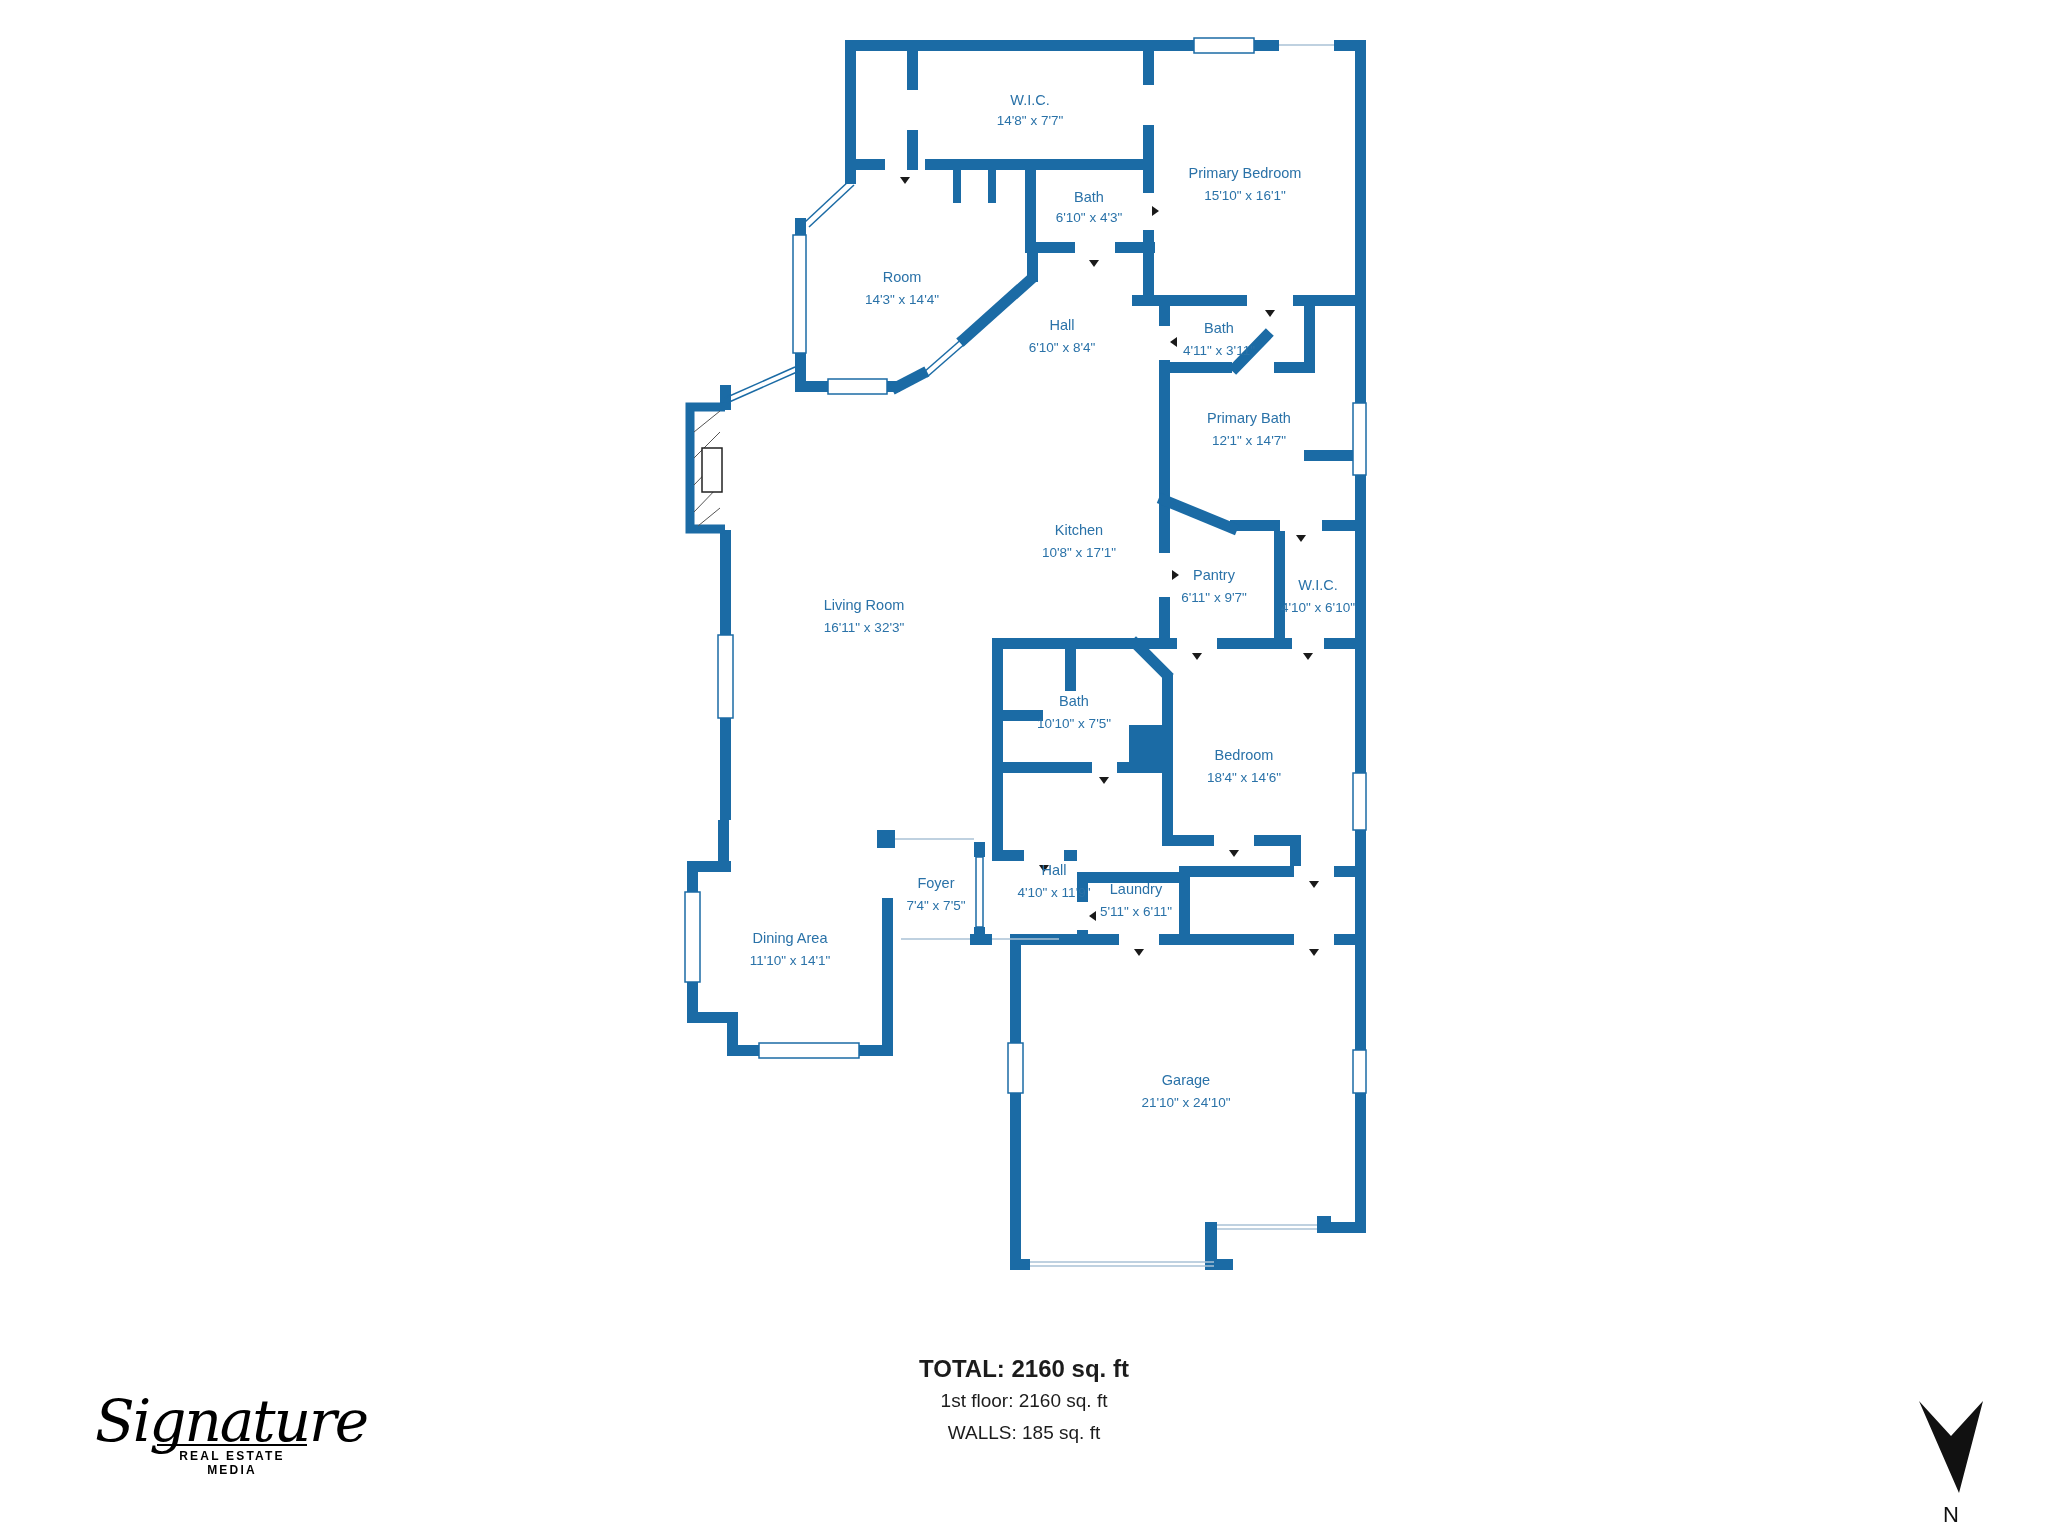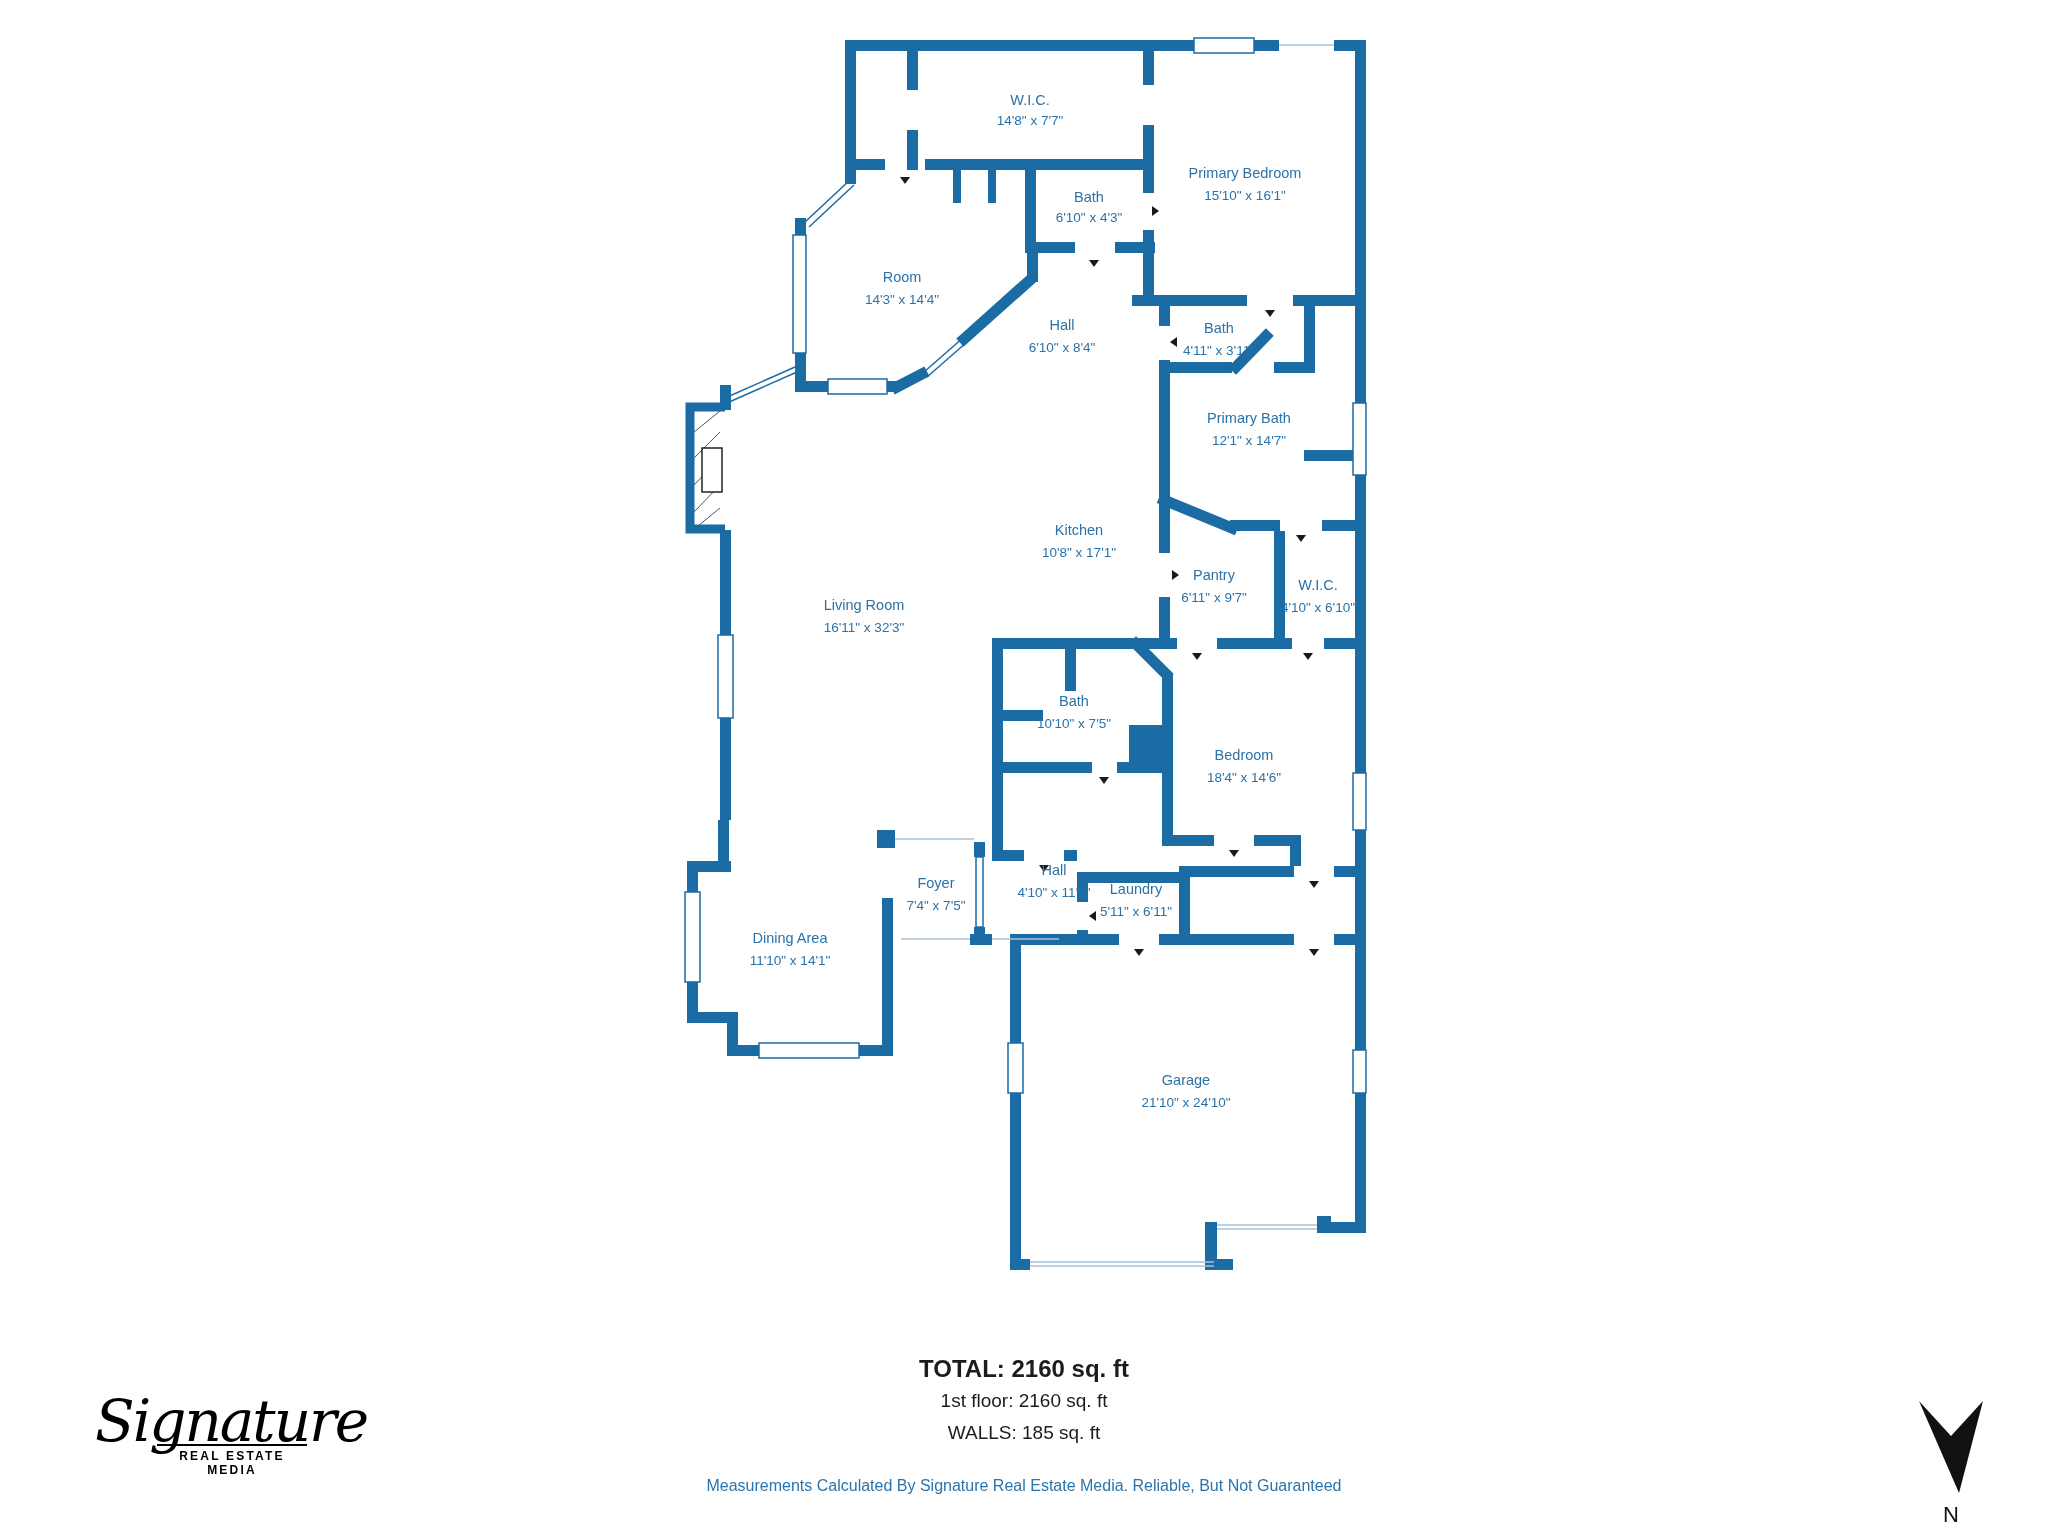--- a/index.html
+++ b/index.html
@@ -249,21 +249,20 @@
       <text class="room-dims" x="116" y="935">11'10" x 14'1"</text>
       <text class="room-name" x="512" y="1055">Garage</text>
       <text class="room-dims" x="512" y="1077">21'10" x 24'10"</text>
     </g>
   </svg>
 
   <div id="summary">
     <div class="total">TOTAL: 2160 sq. ft</div>
     <div class="line">1st floor: 2160 sq. ft</div>
     <div class="line">WALLS: 185 sq. ft</div>
-    <div class="disclaimer">Measurements Calculated By Signature Real Estate Media. Reliable, But Not Guaranteed</div>
   </div>
 
   <div id="logo">
     <div class="script">Signature</div>
     <div class="sub">REAL ESTATE MEDIA</div>
   </div>
 
   <div id="compass">
     <svg width="70" height="100" viewBox="0 0 70 100">
       <polygon points="3,5 35,40 67,5 43,97" fill="#111"></polygon>

